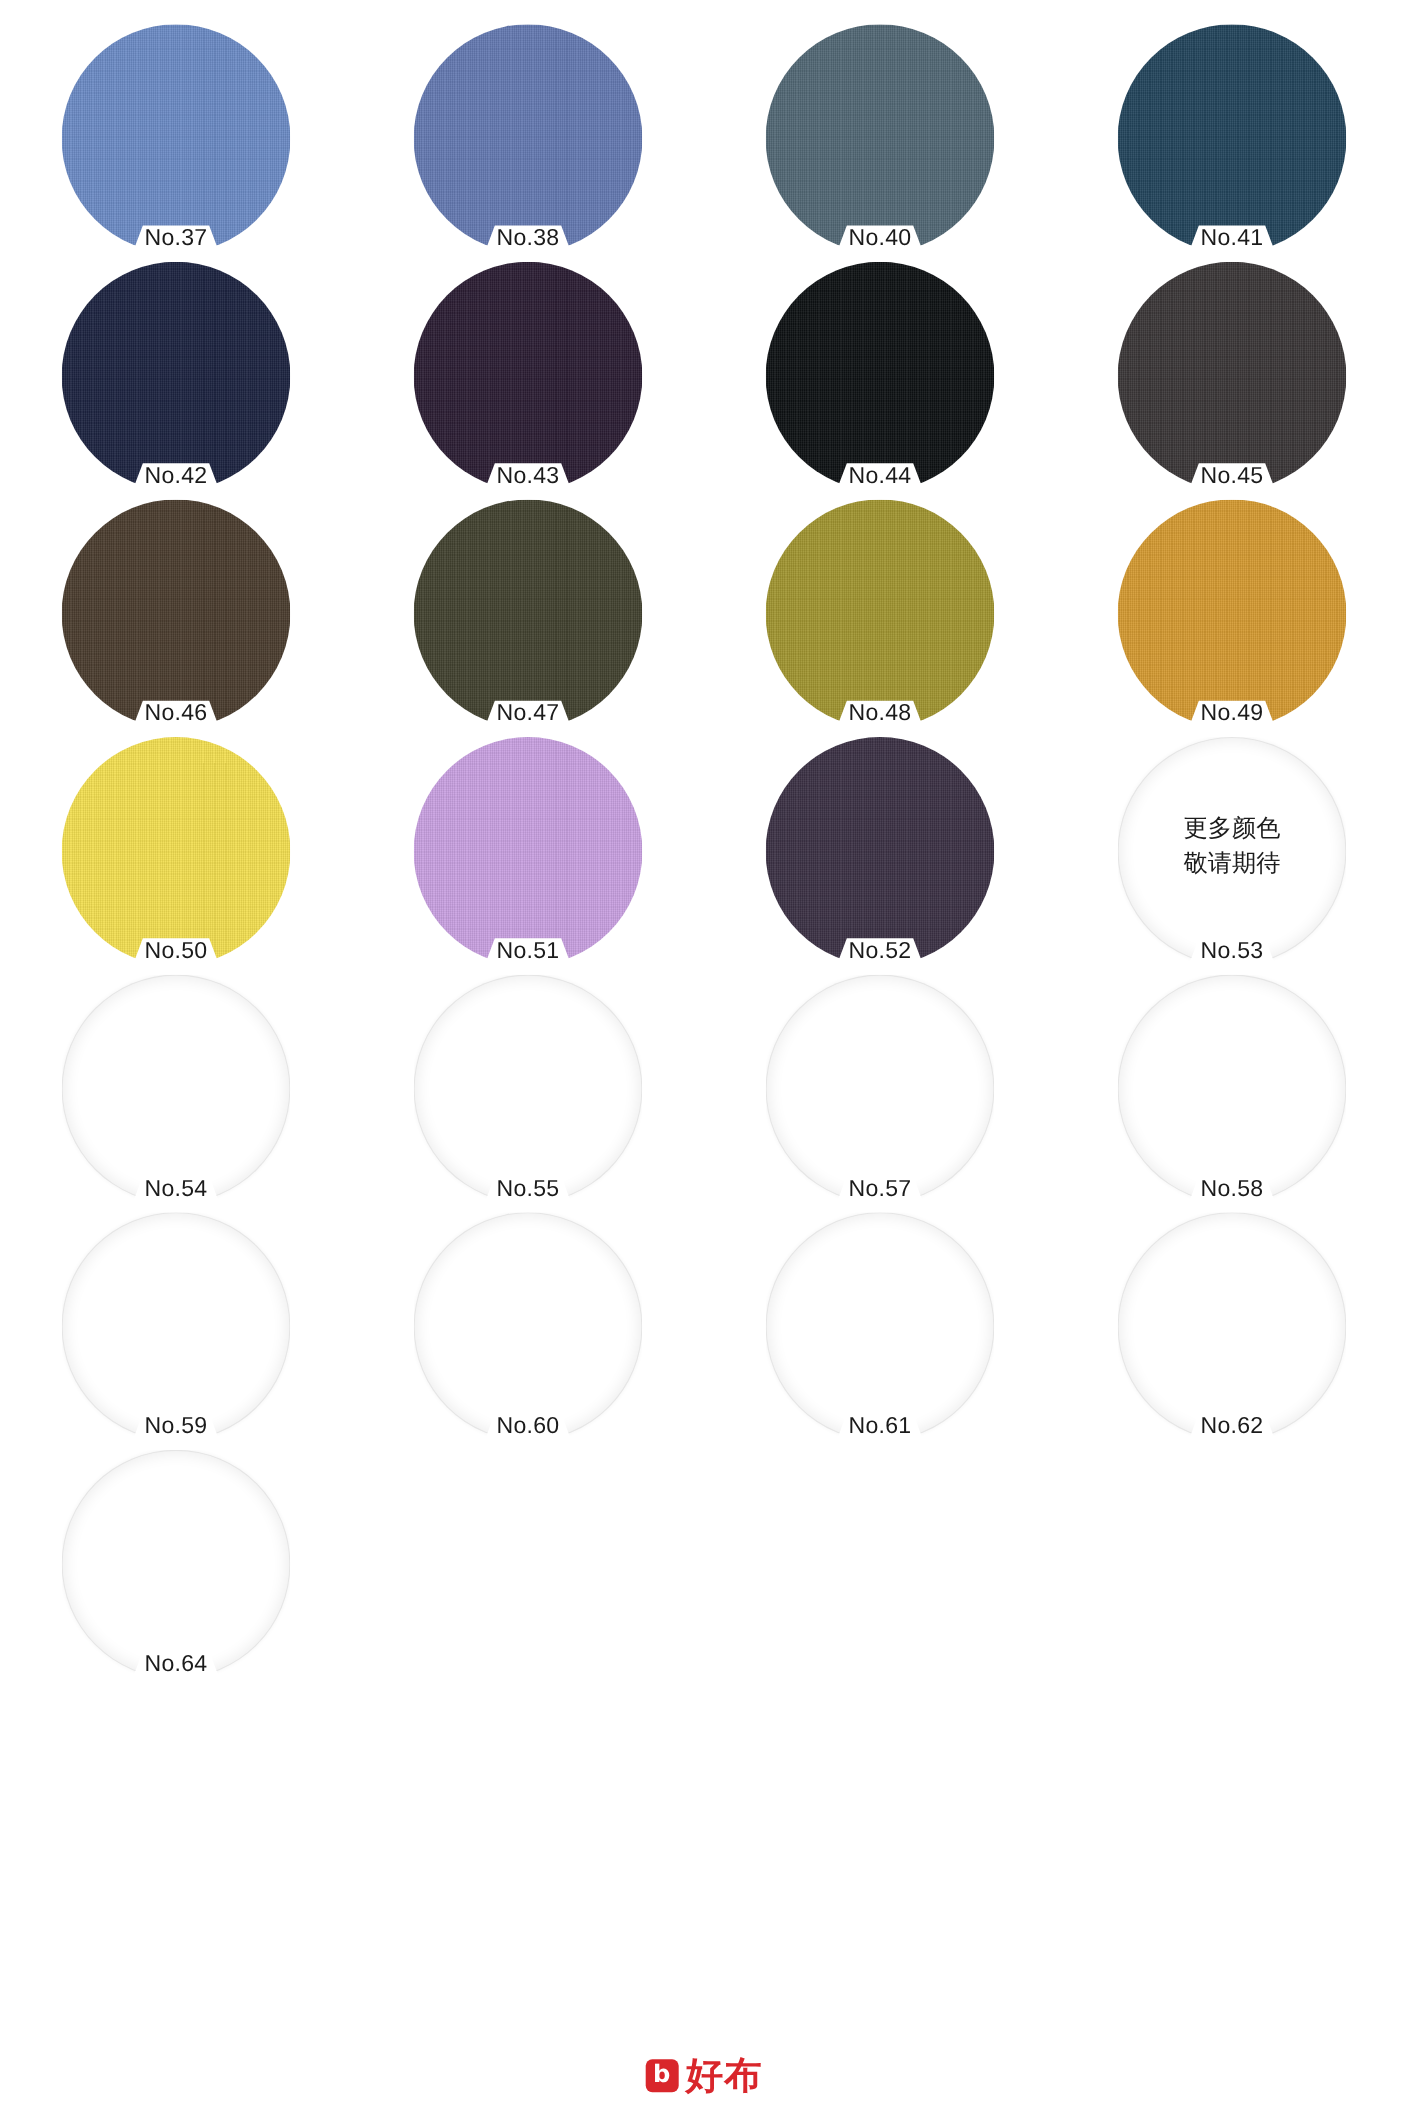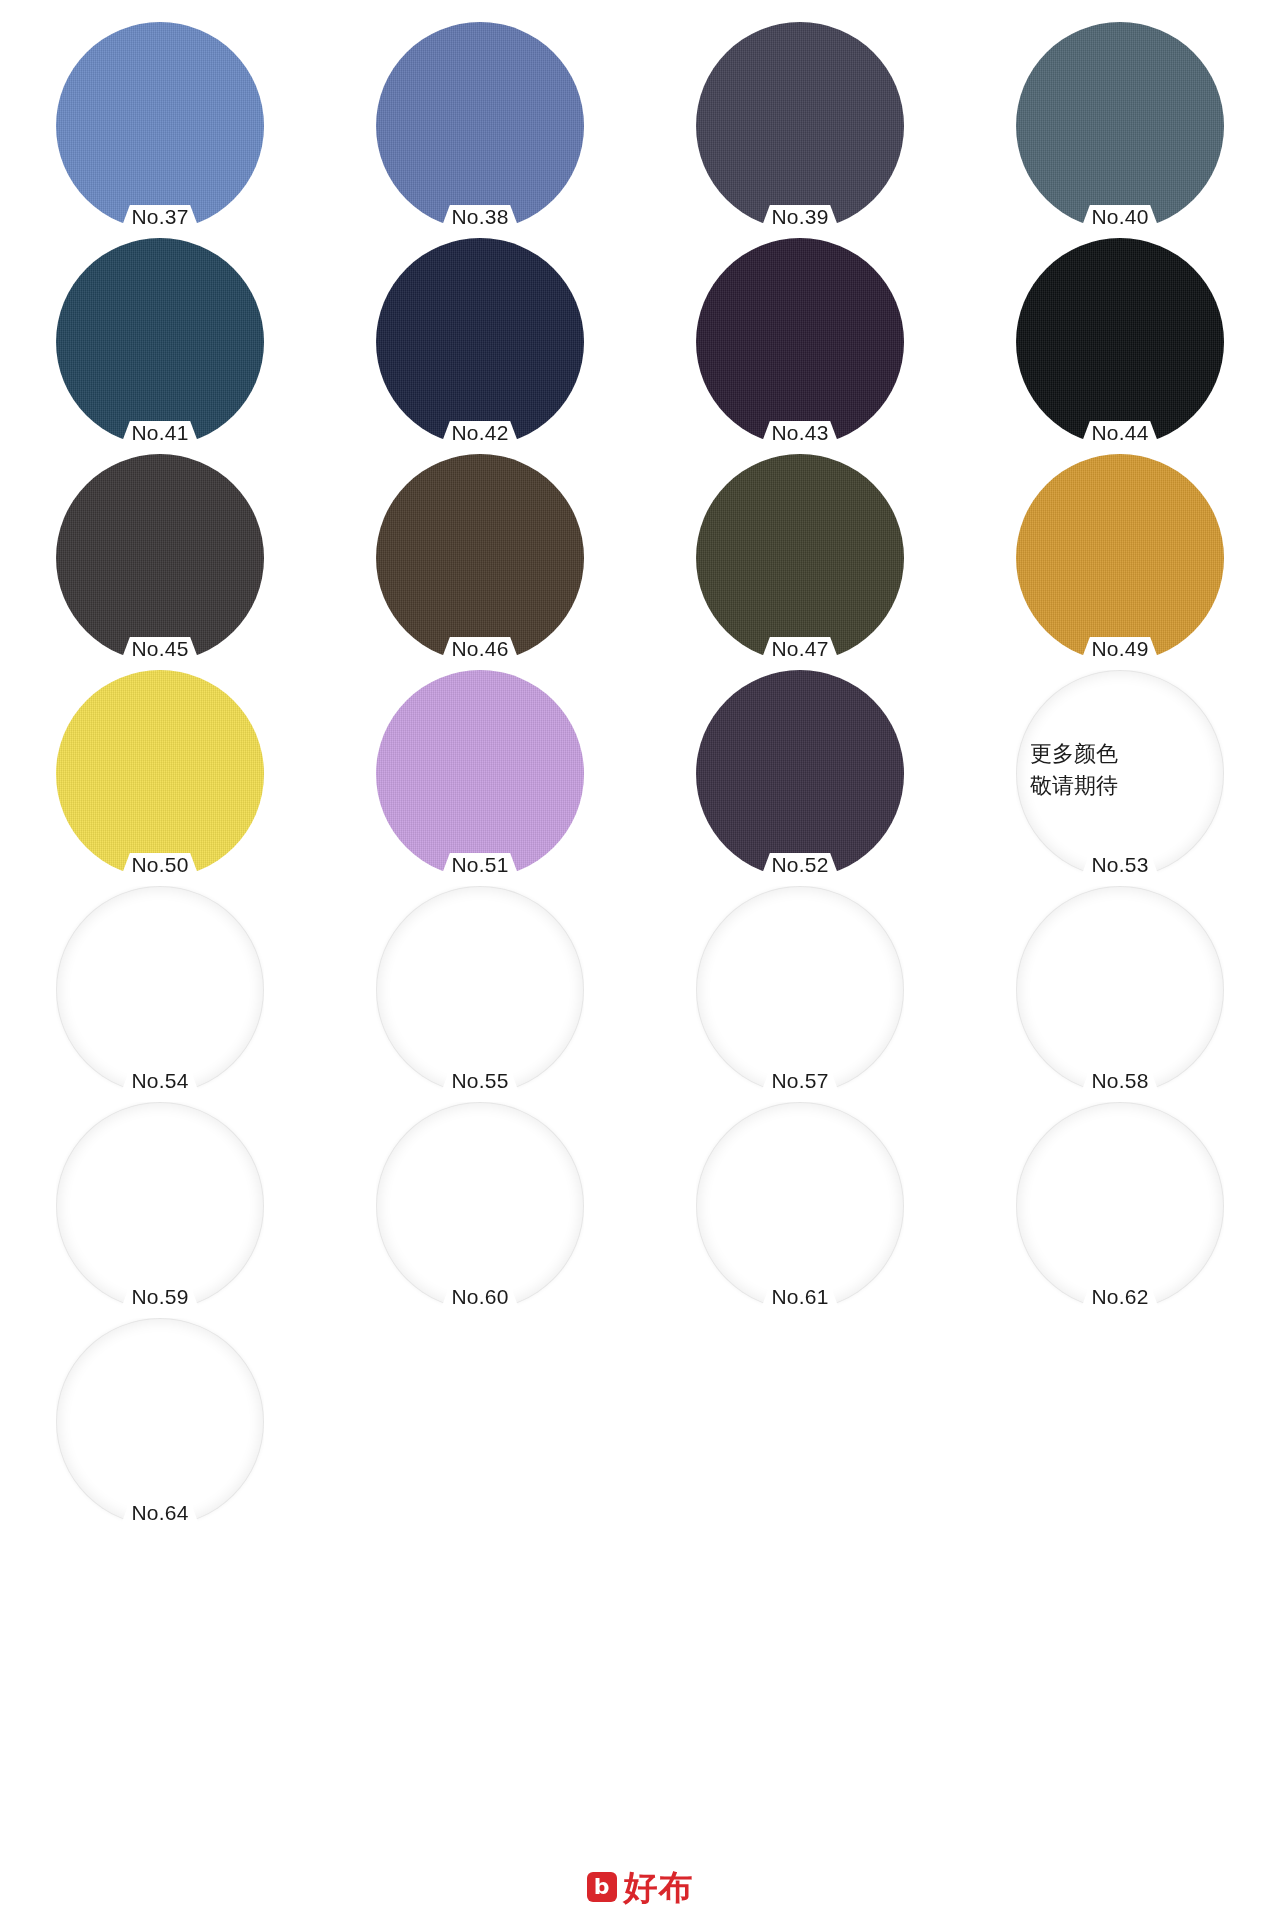--- a/index.html
+++ b/index.html
@@ -72,21 +72,21 @@
     color: #1b1b1b;
     letter-spacing: 0.2px;
     white-space: nowrap;
   }
   .soon {
     position: absolute;
     left: 50%;
     top: 48%;
     transform: translate(-50%, -50%);
     width: 180px;
-    text-align: left;
+    text-align: center;
     font-family: "DejaVu Sans", sans-serif;
     font-size: 22px;
     line-height: 32px;
     color: #1c1c1c;
     white-space: pre-line;
   }
   
   .footer {
     position: absolute;
     left: 0;
@@ -126,24 +126,20 @@
   <div class="grid" id="swatch-grid">
       <div class="cell">
         <div class="swatch" style="background-color: rgb(107, 138, 196);"></div>
         <div class="label">No.37</div>
       </div>
       <div class="cell">
         <div class="swatch" style="background-color: rgb(99, 120, 176);"></div>
         <div class="label">No.38</div>
       </div>
       <div class="cell">
-        <div class="swatch" style="background-color: rgb(67, 66, 85);"></div>
-        <div class="label">No.39</div>
-      </div>
-      <div class="cell">
         <div class="swatch" style="background-color: rgb(81, 103, 116);"></div>
         <div class="label">No.40</div>
       </div>
       <div class="cell">
         <div class="swatch" style="background-color: rgb(35, 69, 92);"></div>
         <div class="label">No.41</div>
       </div>
       <div class="cell">
         <div class="swatch" style="background-color: rgb(28, 35, 64);"></div>
         <div class="label">No.42</div>
@@ -160,20 +156,24 @@
         <div class="swatch" style="background-color: rgb(59, 55, 56);"></div>
         <div class="label">No.45</div>
       </div>
       <div class="cell">
         <div class="swatch" style="background-color: rgb(74, 60, 46);"></div>
         <div class="label">No.46</div>
       </div>
       <div class="cell">
         <div class="swatch" style="background-color: rgb(65, 65, 47);"></div>
         <div class="label">No.47</div>
+      </div>
+      <div class="cell">
+        <div class="swatch" style="background-color: rgb(160, 148, 48);"></div>
+        <div class="label">No.48</div>
       </div>
       <div class="cell">
         <div class="swatch" style="background-color: rgb(212, 154, 50);"></div>
         <div class="label">No.49</div>
       </div>
       <div class="cell">
         <div class="swatch" style="background-color: rgb(242, 222, 80);"></div>
         <div class="label">No.50</div>
       </div>
       <div class="cell">

